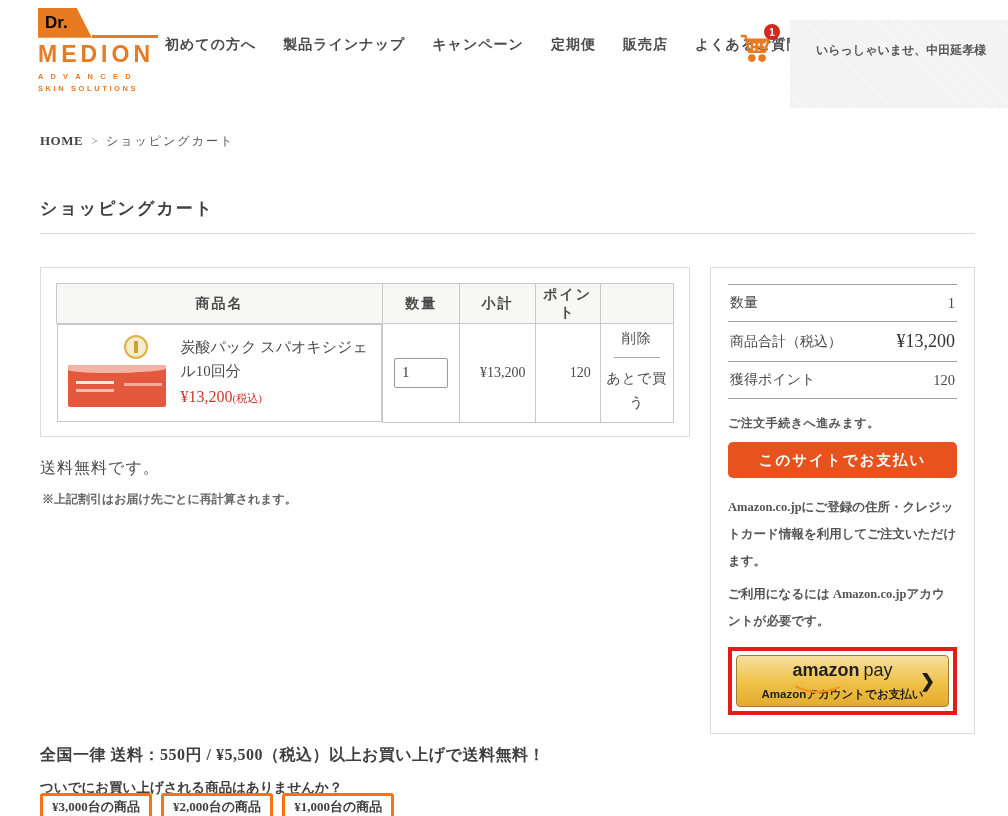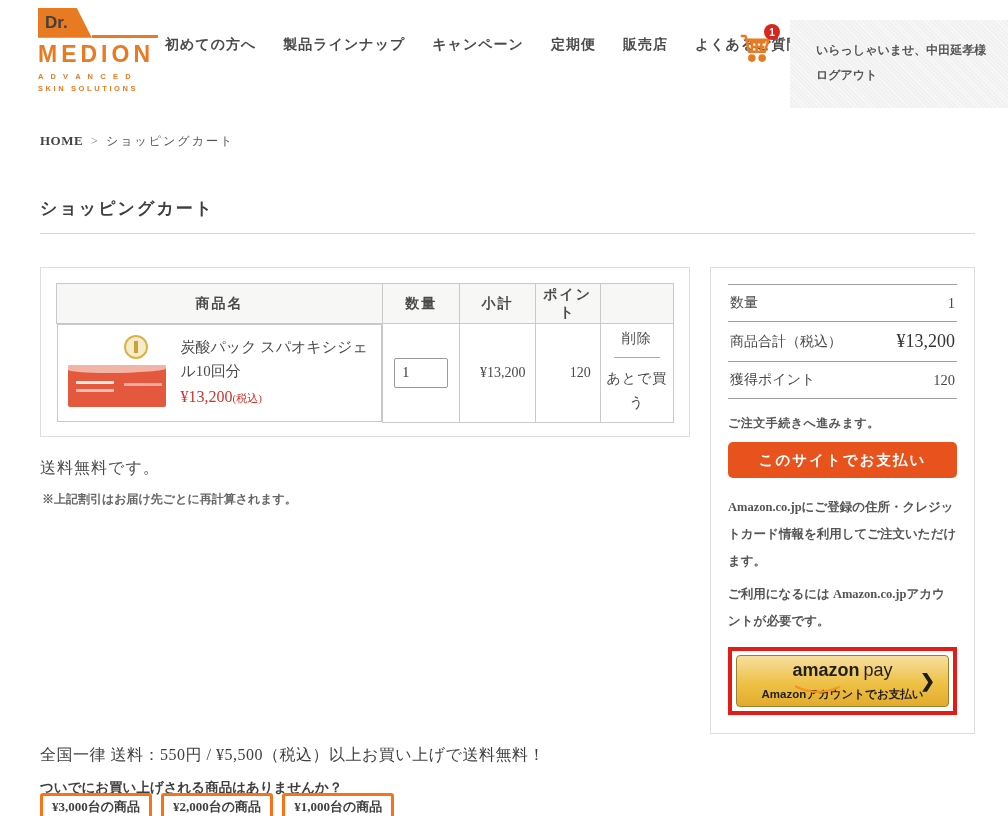--- a/index.html
+++ b/index.html
@@ -2,21 +2,21 @@
 <html><head>
 <meta charset="utf-8">
 <style>
   * { margin:0; padding:0; box-sizing:border-box; }
   html,body { width:1008px; height:816px; background:#ffffff; overflow:hidden; }
   body { position:relative; font-family:"Liberation Serif","DejaVu Serif",serif; color:#4a4a4a; }
 
   
   .logo { position:absolute; left:38px; top:8px; width:120px; }
   .logo-flag-row { display:flex; align-items:flex-end; }
-  .logo-flag { background:#e87a22; color:#404040; font-family:"Liberation Sans",sans-serif;
+  .logo-flag { background:#e87a22; color:#000000; font-family:"Liberation Sans",sans-serif;
                font-weight:bold; font-size:17px; padding:3px 10px 3px 7px; line-height:1.4;
                clip-path:polygon(0 0,72% 0,100% 100%,0 100%); width:56px; }
   .logo-flag-line { height:3px; background:#e87a22; width:70px; margin-bottom:0; }
   .logo-name { color:#e87a22; font-family:"Liberation Sans",sans-serif; font-weight:600;
                font-size:23px; letter-spacing:4px; margin-top:3px; }
   .logo-tag { color:#e87a22; font-family:"Liberation Sans",sans-serif; font-weight:bold;
               font-size:7.5px; letter-spacing:2.6px; line-height:1.6; margin-top:3px; }
 
   .main-nav { position:absolute; left:165px; top:36px; display:flex; gap:27px;
               font-size:14px; font-weight:bold; color:#4a4a4a; letter-spacing:1px; }
@@ -106,21 +106,21 @@
                font-size:18px; line-height:1; display:flex; align-items:baseline; gap:4px;text-align:center; }
   .apay-logo .word-amazon { position:relative; }
   .apay-logo .word-pay { font-weight:normal; }
   .apay-smile { position:absolute; left:3px; bottom:-7px; width:46px; height:8px; }
   .apay-sub { font-family:"Liberation Sans",sans-serif; font-weight:bold; color:#221f1f;
               font-size:11.5px; margin-top:8px; }
   .apay-chevron { position:absolute; right:13px; top:50%; transform:translateY(-50%);
                   font-family:"Liberation Sans",sans-serif; font-weight:bold; font-size:18px; color:#1c1c1c; }
 
   
-  .ship-line { position:absolute; left:40px; top:745px; font-size:16px; font-weight:normal;
+  .ship-line { position:absolute; left:40px; top:745px; font-size:16px; font-weight:bold;
                color:#3f3f3f; letter-spacing:.5px; }
   .cross-sell { position:absolute; left:40px; top:779px; font-size:13.5px; font-weight:bold; color:#3f3f3f; }
   .range-btns { position:absolute; left:40px; top:793px; display:flex; gap:9px; }
   .range-btn { border:3px solid #f97316; border-radius:3px; background:#fff; font-family:inherit;
                font-size:13px; font-weight:bold; color:#3f3f3f; padding:2px 9px; cursor:pointer; }
 </style>
 </head>
 <body>
 
 <div class="logo">
@@ -151,21 +151,20 @@
       <path d="M8.5 9 h10 M9.2 12 h8.8 M10 7.5 v7 M13 7.5 v7 M16 7.5 v7"></path>
       <circle cx="10" cy="19" r="1.6" fill="#e87a22"></circle>
       <circle cx="16.5" cy="19" r="1.6" fill="#e87a22"></circle>
     </svg>
   </span>
   <span class="cart-badge">1</span>
 </div>
 
 <div class="welcome-box">
   <div>いらっしゃいませ、中田延孝様</div>
-  <div class="logout-link">ログアウト</div>
 </div>
 
 <div class="breadcrumb">
   <span class="bc-home">HOME</span>
   <span class="bc-sep">&gt;</span>
   <span class="bc-cur">ショッピングカート</span>
 </div>
 
 <h1 class="page-title">ショッピングカート</h1>
 <div class="title-rule"></div>

